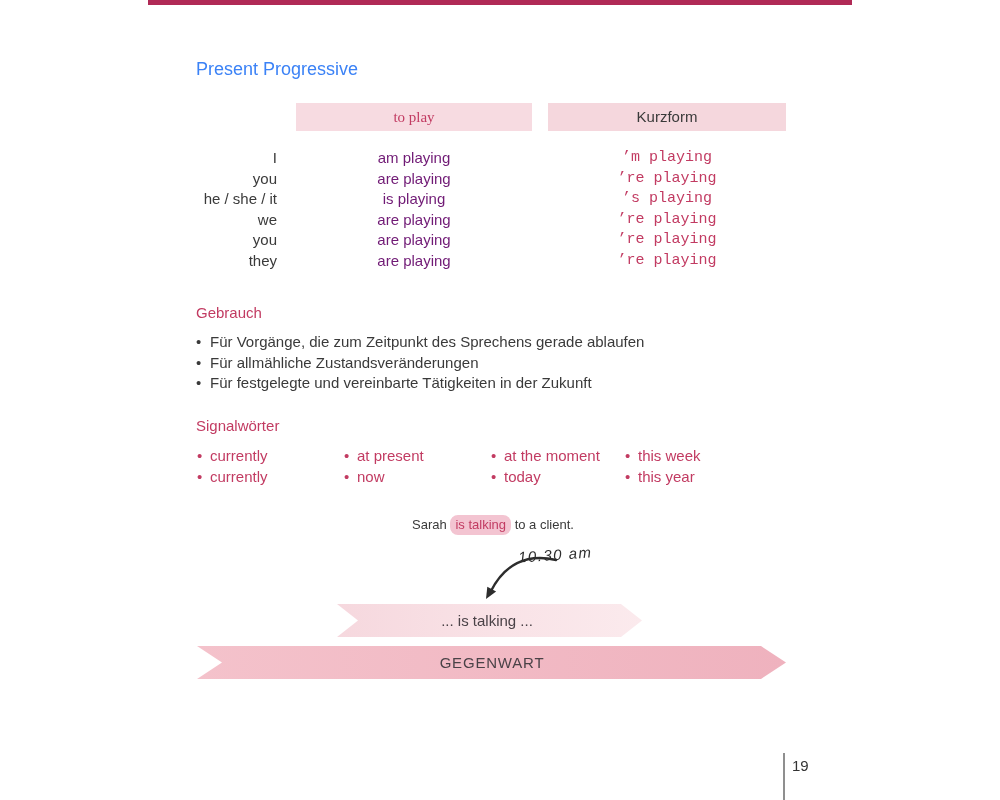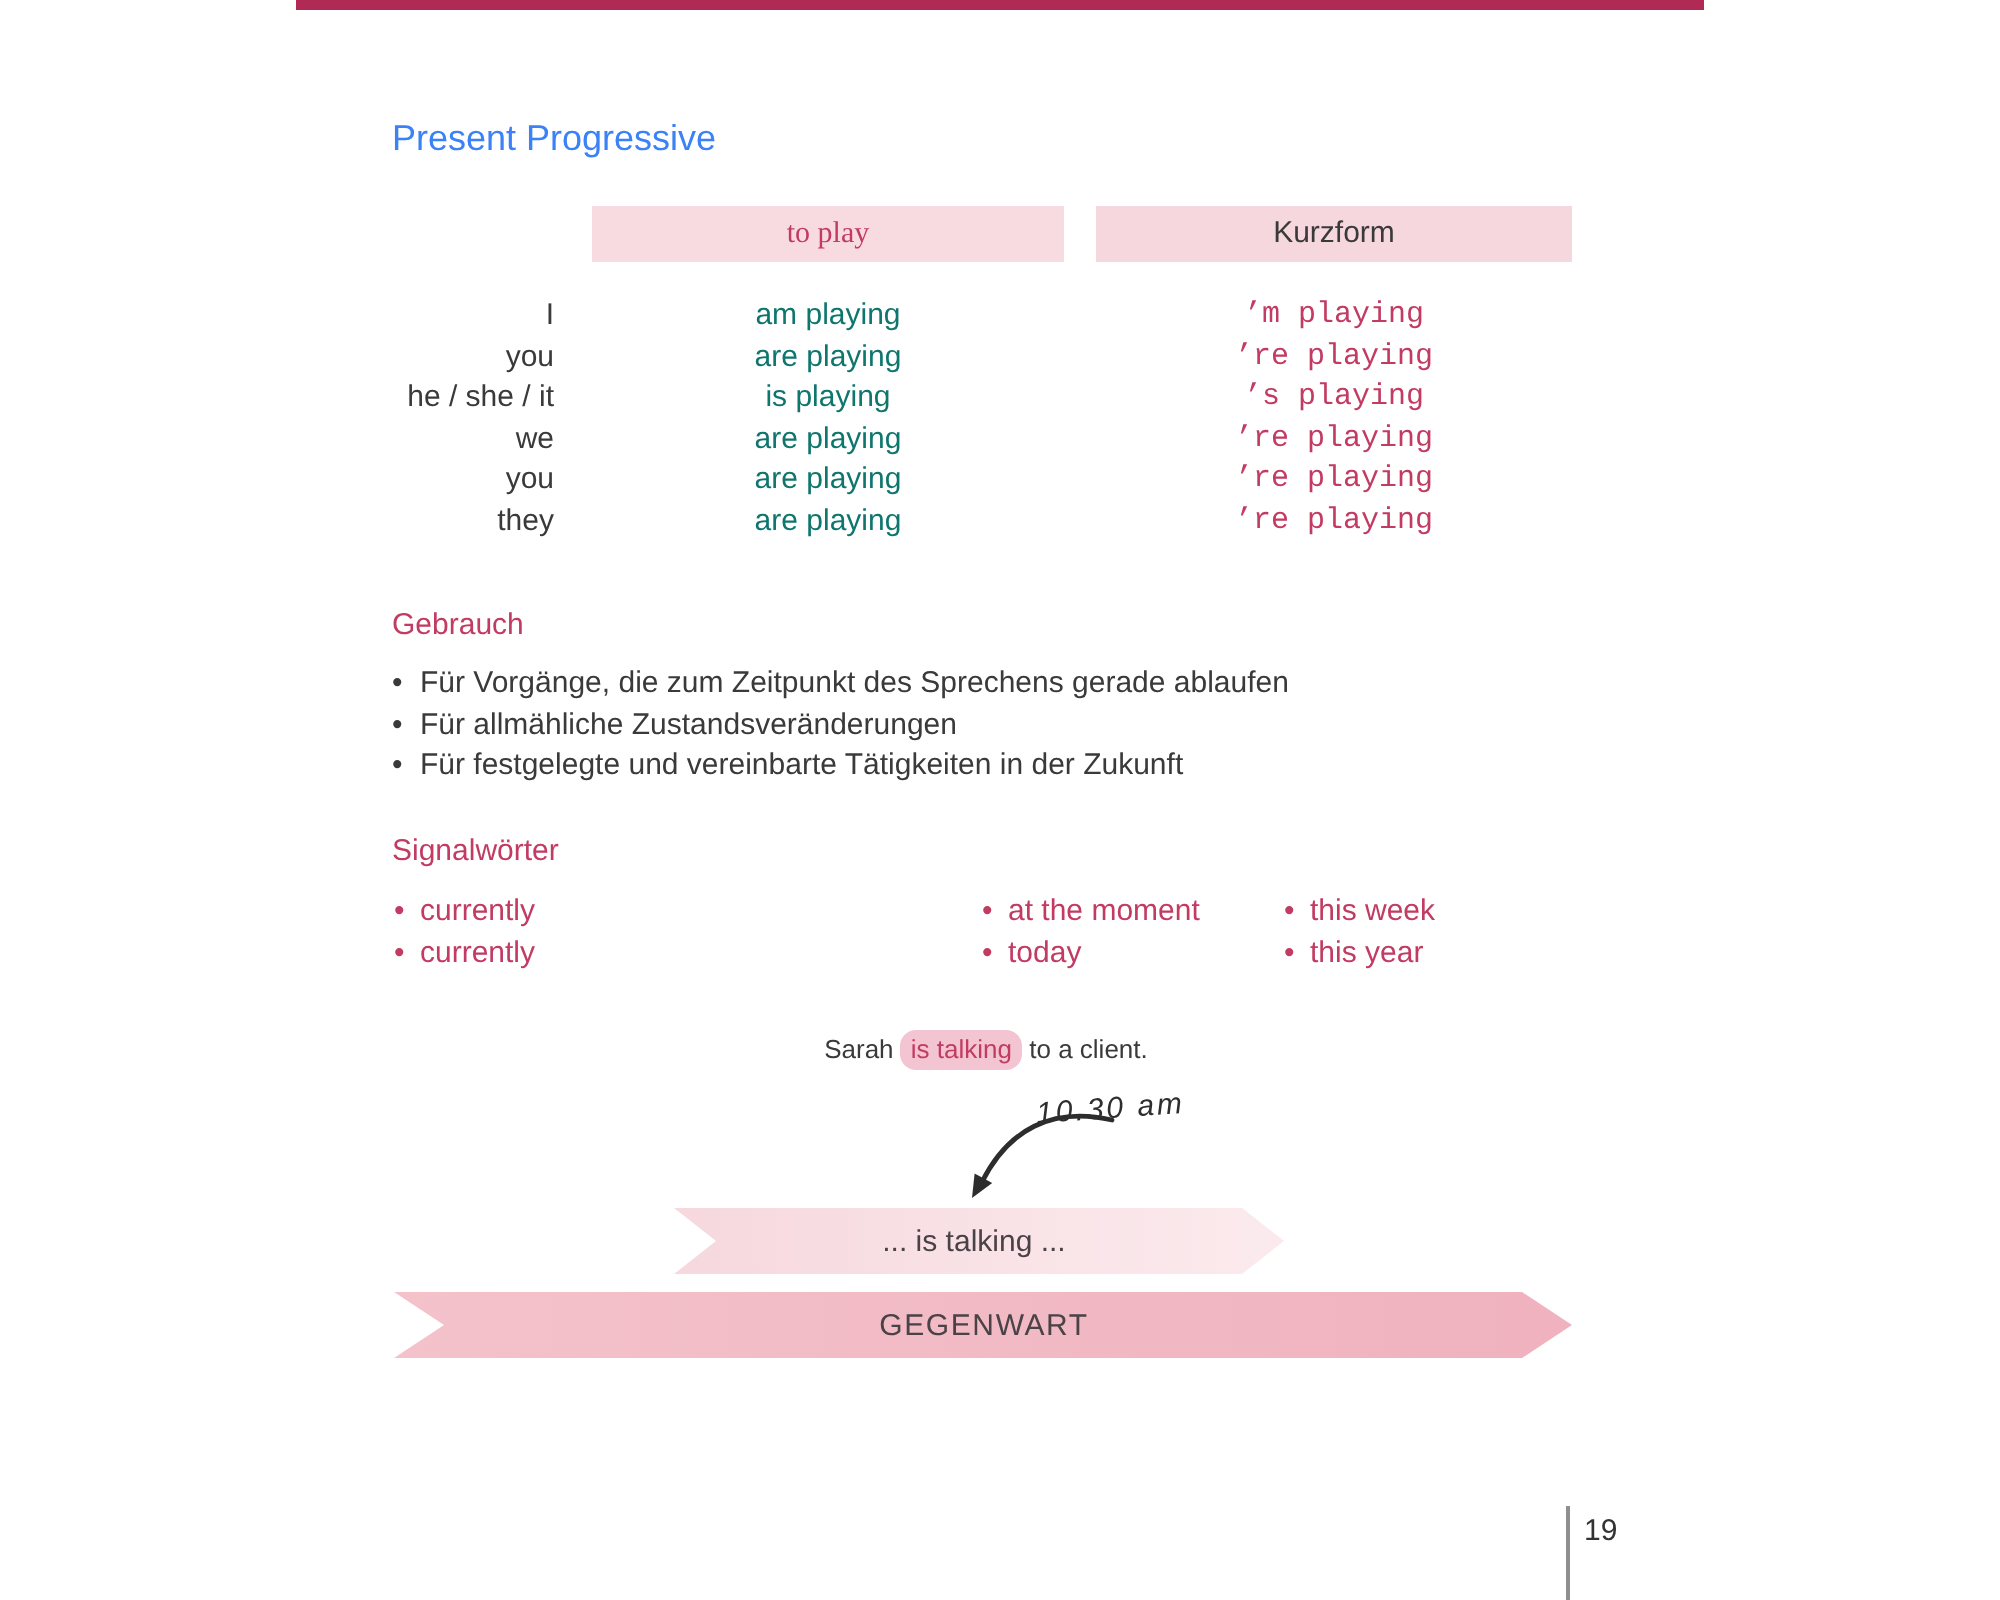--- a/index.html
+++ b/index.html
@@ -40,21 +40,21 @@
   }
   .col-head.full  { left: 296px; width: 236px; color: #c23b62; font-family: Liberation Serif, serif; }
   .col-head.short { left: 548px; width: 238px; color: #3a3a3a; background: #f5d7dd; }
   .tcol {
     position: absolute;
     top: 148px;
     font-size: 15px;
     line-height: 20.5px;
   }
   .tcol.pronouns { left: 196px; width: 81px;  text-align: right;  color: #3a3a3a; }
-  .tcol.fulls    { left: 296px; width: 236px; text-align: center; color: #0f766e; }
+  .tcol.fulls    { left: 296px; width: 236px; text-align: center; color: #701a75; }
   .tcol.shorts   { left: 548px; width: 238px; text-align: center; color: #c23b62; font-family: Liberation Mono, monospace; }
   .sec-head {
     position: absolute;
     left: 196px;
     font-size: 15px;
     color: #c23b62;
   }
   .sec-head.gebrauch { top: 304px; }
   .sec-head.signal   { top: 417px; }
   .glist {
@@ -69,21 +69,21 @@
     position: absolute;
     top: 445px;
     font-size: 15px;
     line-height: 21px;
     color: #c23b62;
   }
   .sigcol .gb { display: inline-block; width: 13px; color: #c23b62; }
   .sigcol.c1 { left: 197px; }
   .sigcol.c2 { left: 344px; }
   .sigcol.c3 { left: 491px; }
-  .sigcol.c4 { left: 642px; }
+  .sigcol.c4 { left: 625px; }
   .example {
     position: absolute;
     left: 343px; top: 517px;
     width: 300px;
     text-align: center;
     font-size: 13px;
     color: #3a3a3a;
     white-space: nowrap;
   }
   .example .hl {
@@ -173,20 +173,24 @@
   <div class="glist">
     <div class="gitem"><span class="gb">•</span><span>Für Vorgänge, die zum Zeitpunkt des Sprechens gerade ablaufen</span></div>
     <div class="gitem"><span class="gb">•</span><span>Für allmähliche Zustandsveränderungen</span></div>
     <div class="gitem"><span class="gb">•</span><span>Für festgelegte und vereinbarte Tätigkeiten in der Zukunft</span></div>
   </div>
 
   <div class="sec-head signal">Signalwörter</div>
   <div class="sigcol c1">
     <div><span class="gb">•</span><span>currently</span></div>
     <div><span class="gb">•</span><span>currently</span></div>
+  </div>
+  <div class="sigcol c2">
+    <div><span class="gb">•</span><span>at present</span></div>
+    <div><span class="gb">•</span><span>now</span></div>
   </div>
   <div class="sigcol c3">
     <div><span class="gb">•</span><span>at the moment</span></div>
     <div><span class="gb">•</span><span>today</span></div>
   </div>
   <div class="sigcol c4">
     <div><span class="gb">•</span><span>this week</span></div>
     <div><span class="gb">•</span><span>this year</span></div>
   </div>
 

